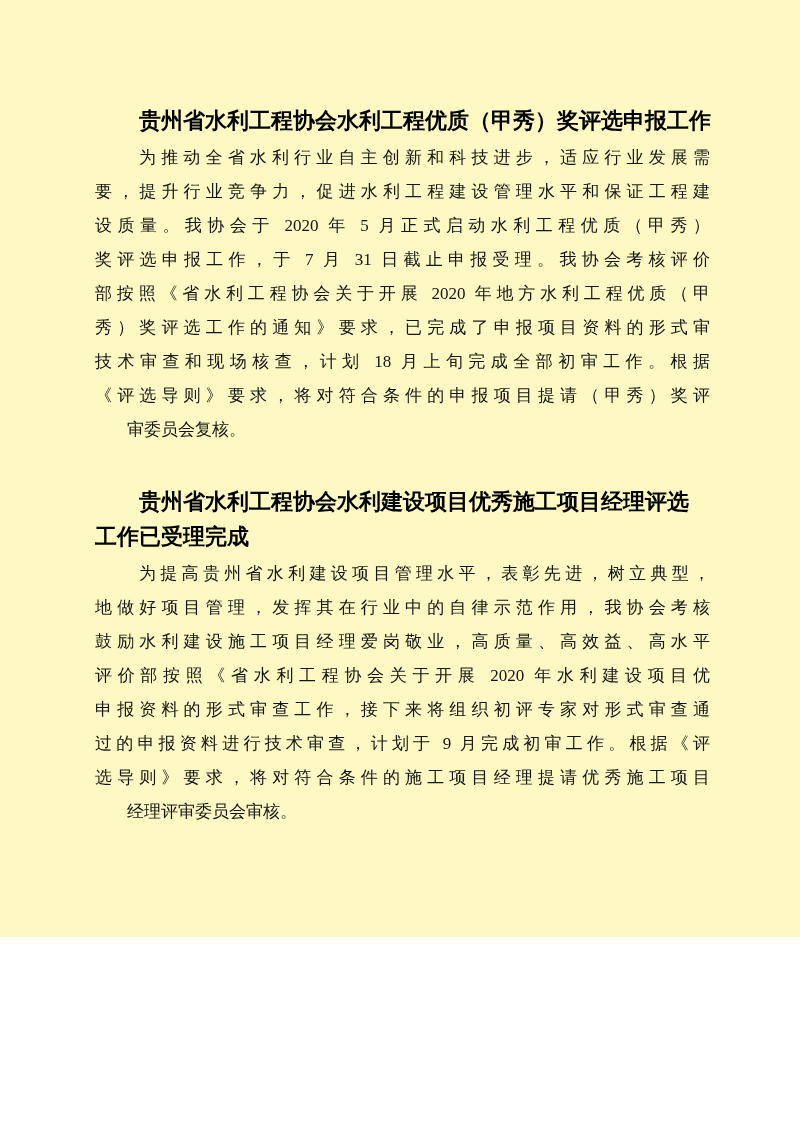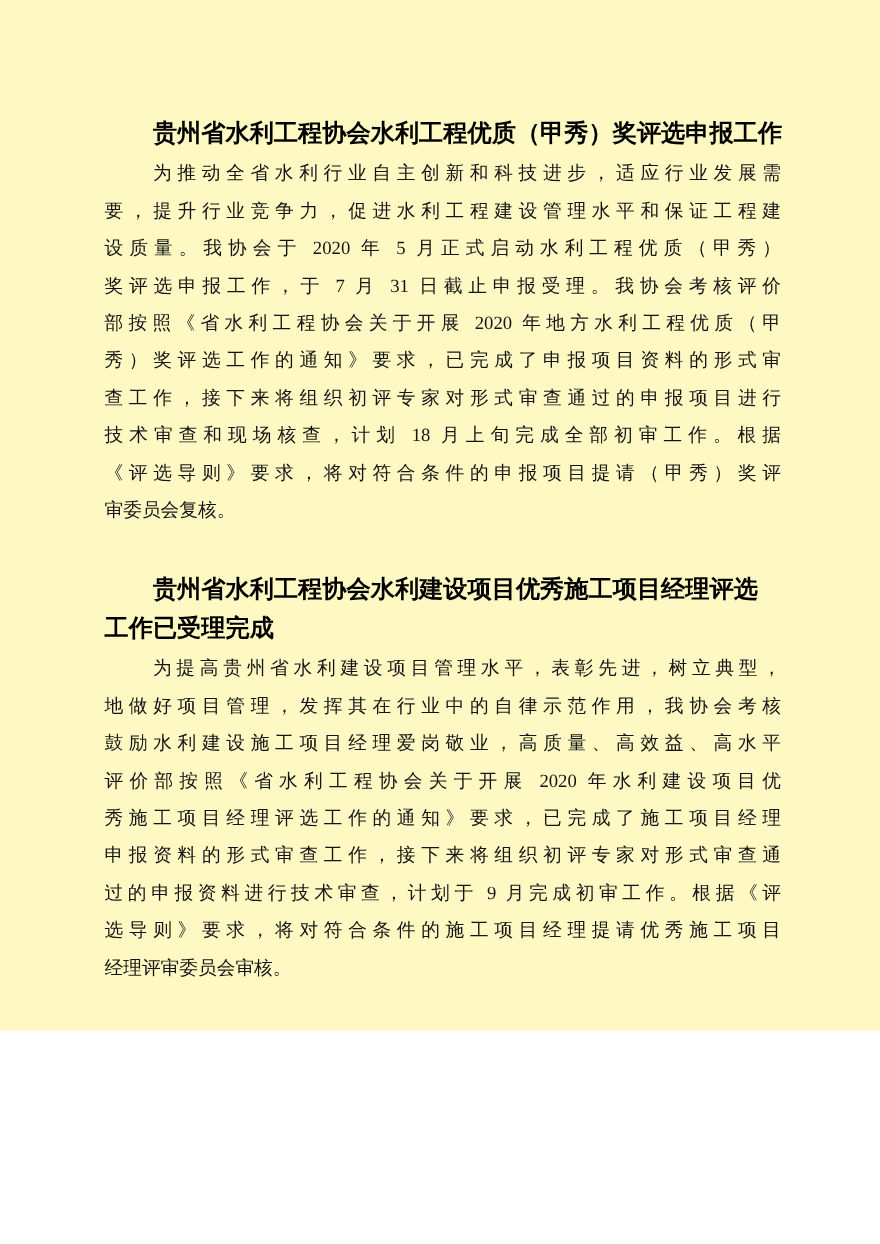--- a/index.html
+++ b/index.html
@@ -42,20 +42,21 @@
   .b-line {
     line-height: 34px;
     text-align: justify;
     text-align-last: justify;
   }
   .b-line.first {
     padding-left: 44px;
   }
   .b-line.last {
     text-align-last: left;
+    margin-left: 32px;
   }
   .section + .section {
     margin-top: 37px;
   }
   .footer {
     position: absolute;
     left: 0;
     top: 1043px;
     width: 100%;
     text-align: center;
@@ -73,38 +74,36 @@
       <div class="section-heading">
         <div class="h-line first">贵州省水利工程协会水利工程优质（甲秀）奖评选申报工作</div>
       </div>
       <div class="section-body">
         <div class="b-line first">为推动全省水利行业自主创新和科技进步，适应行业发展需</div>
         <div class="b-line">要，提升行业竞争力，促进水利工程建设管理水平和保证工程建</div>
         <div class="b-line">设质量。我协会于 2020 年 5 月正式启动水利工程优质（甲秀）</div>
         <div class="b-line">奖评选申报工作，于 7 月 31 日截止申报受理。我协会考核评价</div>
         <div class="b-line">部按照《省水利工程协会关于开展 2020 年地方水利工程优质（甲</div>
         <div class="b-line">秀）奖评选工作的通知》要求，已完成了申报项目资料的形式审</div>
-        <div class="b-line">查工作，接下来将组织初评专家对形式审查通过的申报项目进行</div>
         <div class="b-line">技术审查和现场核查，计划 18 月上旬完成全部初审工作。根据</div>
         <div class="b-line">《评选导则》要求，将对符合条件的申报项目提请（甲秀）奖评</div>
         <div class="b-line last">审委员会复核。</div>
       </div>
     </div>
 
     <div class="section">
       <div class="section-heading">
         <div class="h-line first">贵州省水利工程协会水利建设项目优秀施工项目经理评选</div>
         <div class="h-line">工作已受理完成</div>
       </div>
       <div class="section-body">
         <div class="b-line first">为提高贵州省水利建设项目管理水平，表彰先进，树立典型，</div>
         <div class="b-line">地做好项目管理，发挥其在行业中的自律示范作用，我协会考核</div>
         <div class="b-line">鼓励水利建设施工项目经理爱岗敬业，高质量、高效益、高水平</div>
         <div class="b-line">评价部按照《省水利工程协会关于开展 2020 年水利建设项目优</div>
-        <div class="b-line">秀施工项目经理评选工作的通知》要求，已完成了施工项目经理</div>
         <div class="b-line">申报资料的形式审查工作，接下来将组织初评专家对形式审查通</div>
         <div class="b-line">过的申报资料进行技术审查，计划于 9 月完成初审工作。根据《评</div>
         <div class="b-line">选导则》要求，将对符合条件的施工项目经理提请优秀施工项目</div>
         <div class="b-line last">经理评审委员会审核。</div>
       </div>
     </div>
 
   </div>
 
   <div class="footer">

